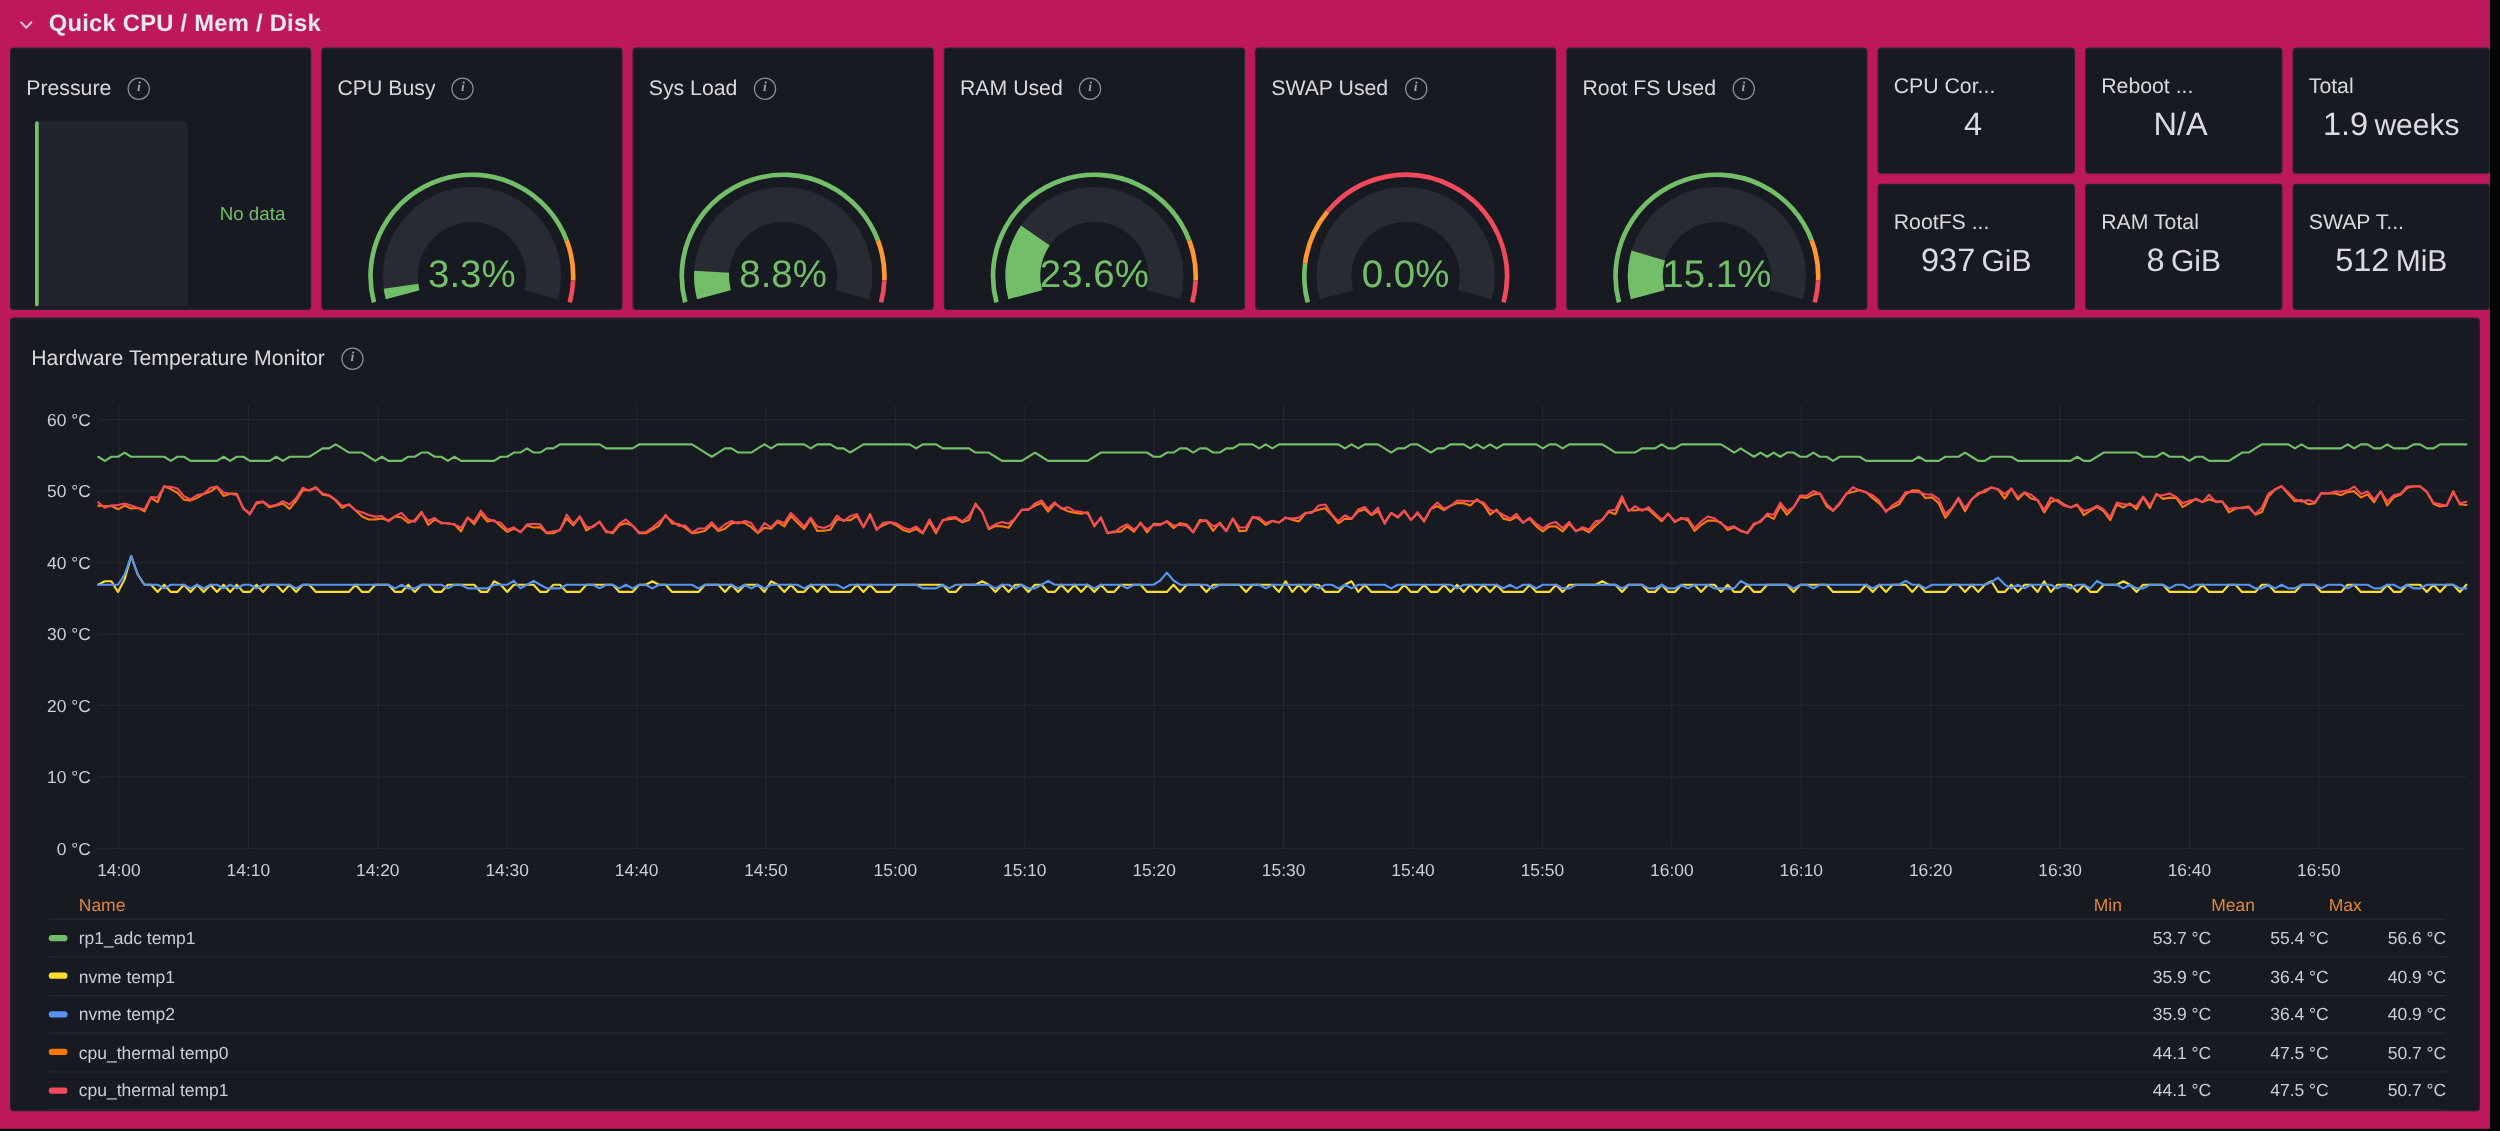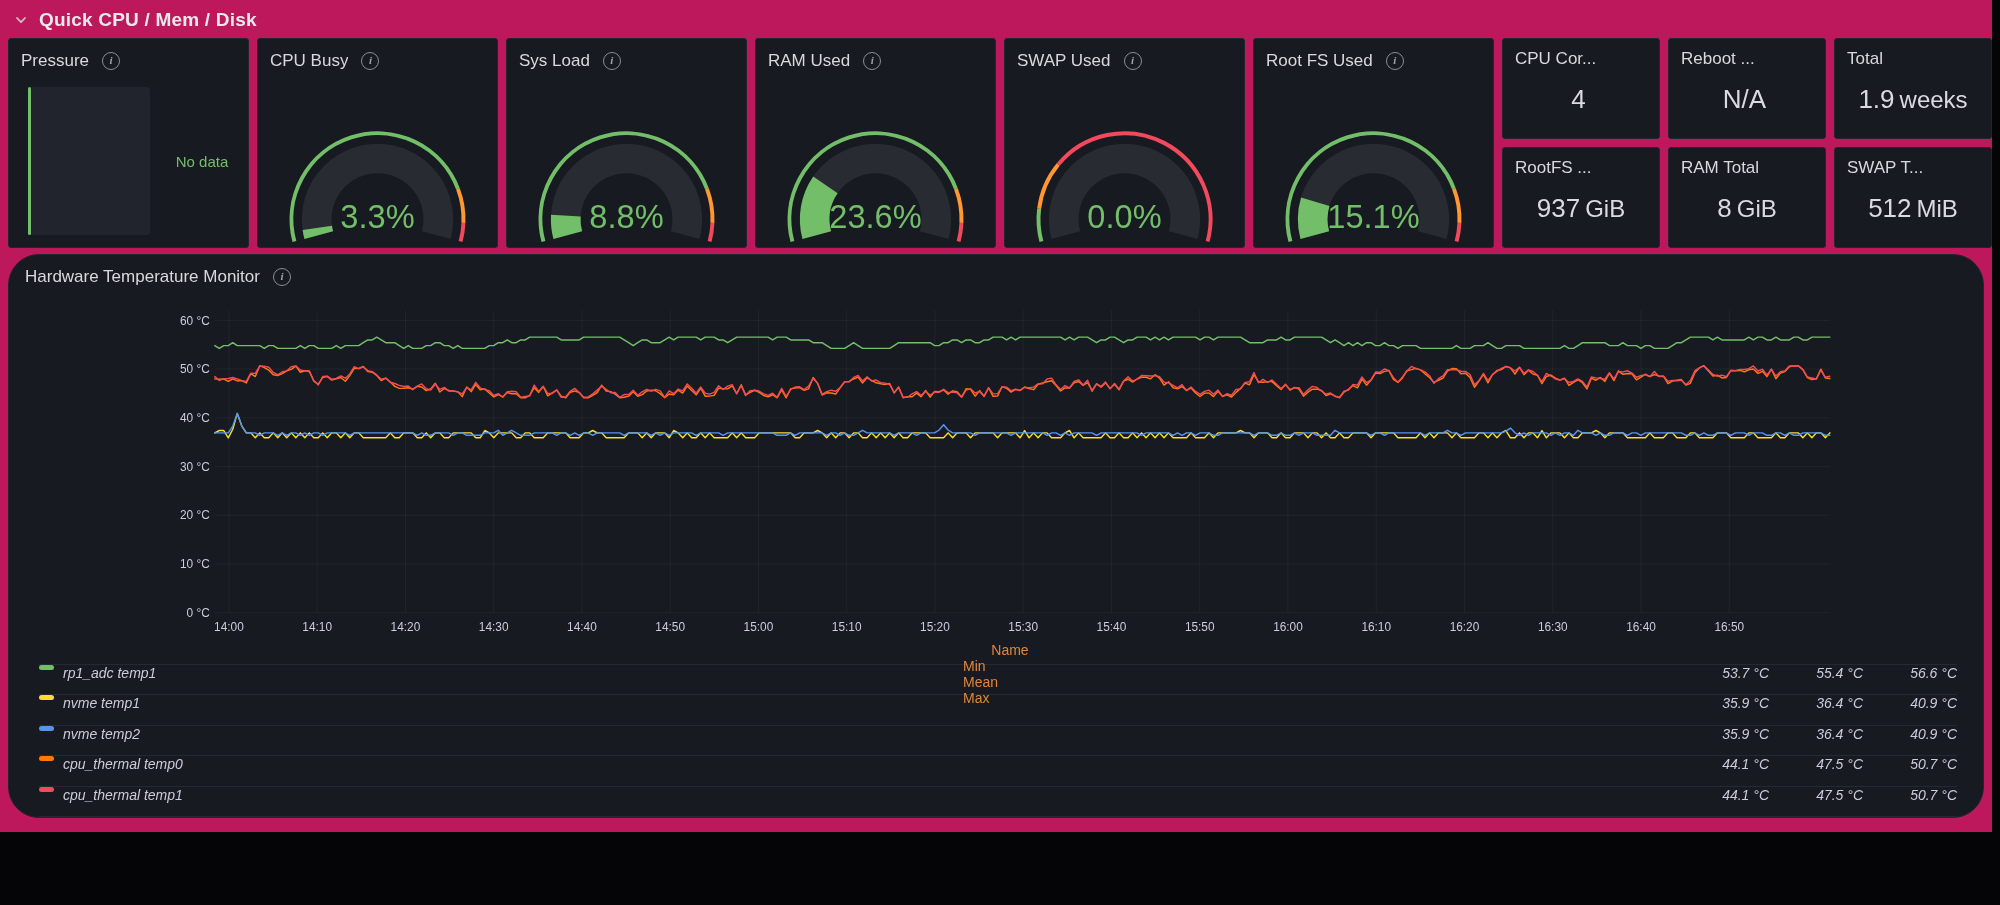--- a/index.html
+++ b/index.html
@@ -4,46 +4,46 @@
 <style>
   html,body{margin:0;padding:0;background:#050507;}
   body{width:2000px;height:905px;overflow:hidden;font-family:"Liberation Sans",sans-serif;color:#ccccdc;}
   .dash{width:1992px;background:#be185d;padding:4px 0 14px 8px;box-sizing:border-box;}
   .section-header{height:32px;display:flex;align-items:center;gap:11px;padding-left:6px;cursor:pointer;}
   .section-title{font-size:19px;font-weight:700;color:#e8e9eb;letter-spacing:.2px;}
   .chev{display:flex;align-items:center;opacity:.85;}
   .row1{display:flex;gap:8px;height:210px;margin-top:2px;}
   .panel{background:#171a20;border:1px solid #24262e;border-radius:3px;box-sizing:border-box;}
   .gauge-panel{width:241px;display:flex;flex-direction:column;padding-top:8px;flex:0 0 auto;}
-  .title-row{display:flex;align-items:center;gap:13px;padding:2px 12px 0 12px;height:24px;flex:0 0 auto;}
+  .title-row{display:flex;align-items:center;gap:13px;padding:2px 12px 0 12px;height:24px;flex:0 0 auto;margin-top:10px;}
   .p-title{font-size:17px;font-weight:500;color:#d8d9dd;white-space:nowrap;overflow:hidden;cursor:pointer;}
   .info-icon{width:16px;height:16px;border:1px solid #8a8d94;border-radius:50%;color:#9fa2a8;
     font-size:11px;line-height:15px;text-align:center;font-weight:600;flex:0 0 auto;cursor:pointer;
     font-family:"Liberation Serif",serif;font-style:italic;}
   .gauge-svg{display:block;margin:0 auto;}
   
   .pressure-body{display:flex;flex:1;align-items:center;padding:14px 10px 14px 19px;gap:16px;}
   .pressure-box{width:122px;height:148px;background:#21242d;border-radius:3px;position:relative;flex:0 0 auto;}
   .pressure-line{position:absolute;left:0;top:0;width:3px;height:100%;background:#73bf69;border-radius:2px;}
   .no-data{flex:1;text-align:center;color:#73bf69;font-size:15px;}
   
   .stats{flex:1;display:grid;grid-template-columns:repeat(3,1fr);grid-template-rows:101px 101px;gap:8px;border-radius:19px;}
   .stat-panel{display:flex;flex-direction:column;padding:8px 12px;}
   .stat-value-wrap{margin-top:auto;margin-bottom:15px;text-align:center;color:#dadbe0;font-weight:500;}
   .stat-num{font-size:26px;}
   .stat-unit{font-size:24px;margin-left:5px;}
   
-  .chart-panel{margin-top:6px;height:564px;margin-right:8px;display:flex;flex-direction:column;overflow:hidden;border-radius:31px;}
+  .chart-panel{margin-top:6px;height:635px;margin-right:8px;display:flex;flex-direction:column;overflow:hidden;}
   .chart-title-row{padding:10px 16px 0 16px;}
   #tempchart{display:block;margin-left:12px;cursor:crosshair;}
   .legend{padding:0 26px 0 30px;font-size:14px;}
-  .legend-header{display:flex;align-items:center;height:22px;color:#e0863c;padding-left:24px;flex-direction:column;}
+  .legend-header{display:flex;align-items:center;height:22px;color:#e0863c;padding-left:24px;}
   .lh-name{flex:1;cursor:pointer;}
   .lh-cell{width:94px;text-align:left;cursor:pointer;}
-  .legend-row{display:flex;align-items:flex-start;height:29.5px;border-top:1px solid rgba(204,204,220,.09);font-style:italic;}
+  .legend-row{display:flex;align-items:center;height:29.5px;border-top:1px solid rgba(204,204,220,.09);}
   .legend-row:last-child{border-bottom:1px solid rgba(204,204,220,.09);}
   .swatch{width:15px;height:5px;border-radius:3px;margin-right:9px;flex:0 0 auto;}
   .l-name{flex:1;color:#ccccdc;cursor:pointer;}
   .l-cell{width:94px;text-align:right;color:#ccccdc;}
 </style>
 </head>
 <body>
 
 <div class="dash">
 

